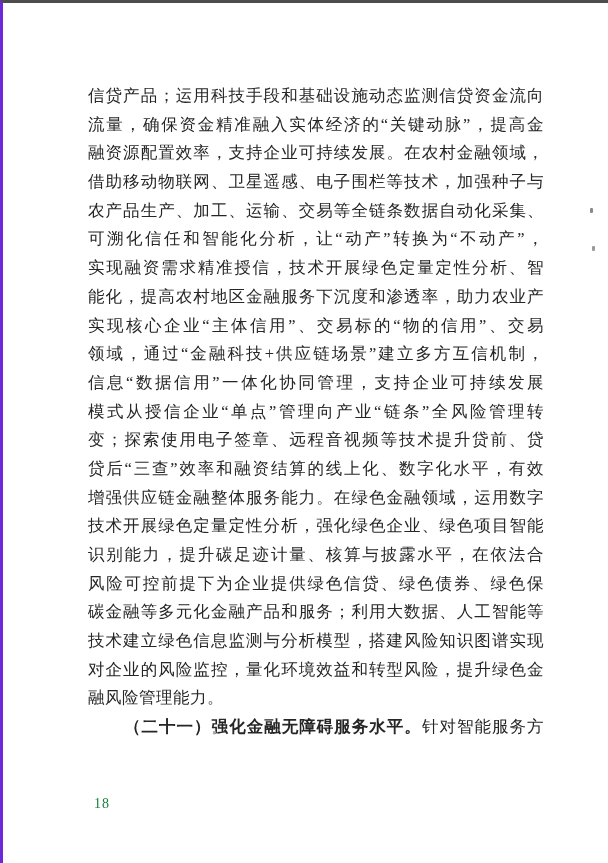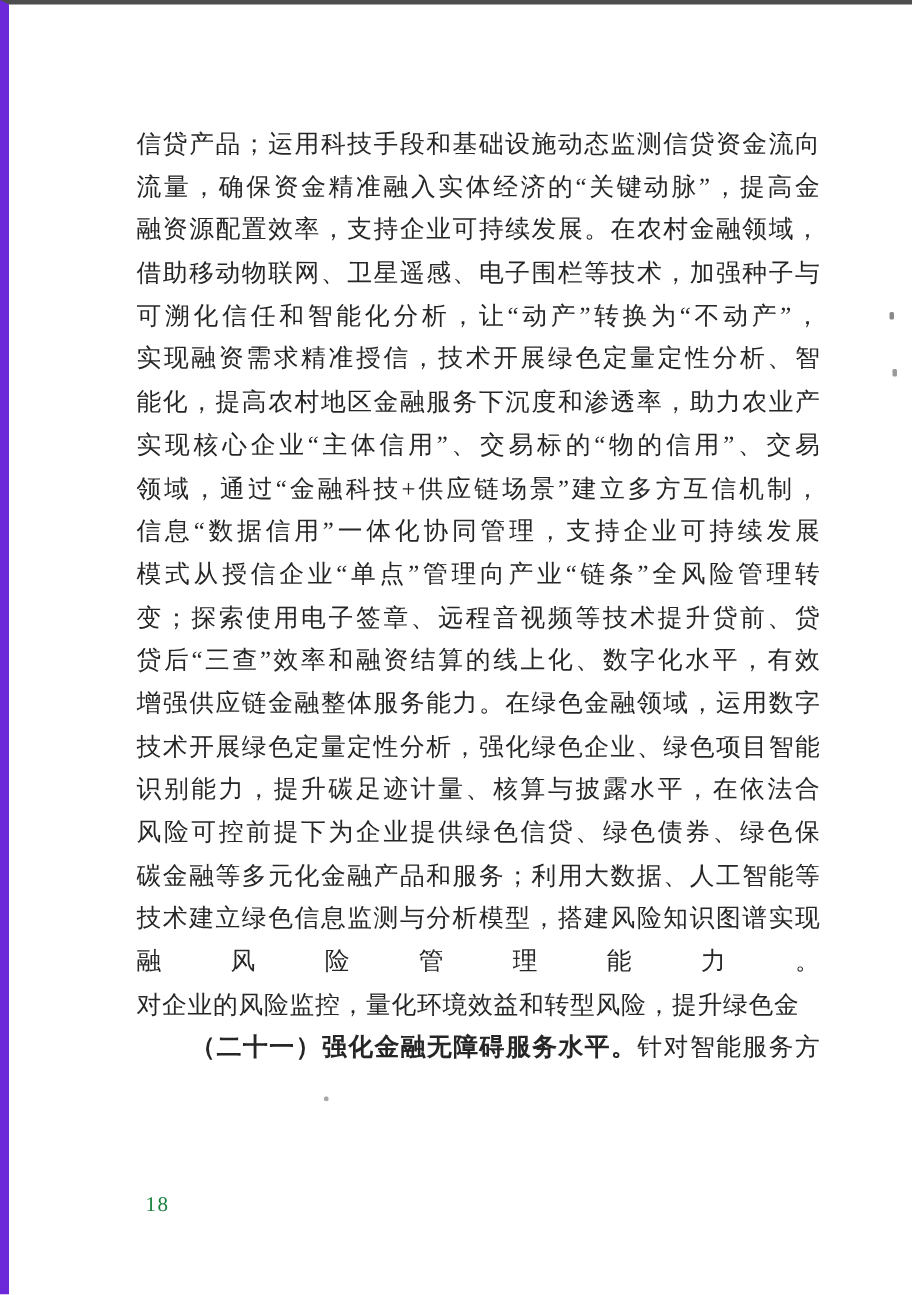--- a/index.html
+++ b/index.html
@@ -10,21 +10,21 @@
     background: #ffffff;
     font-family: "Liberation Serif", "DejaVu Serif", serif;
   }
   .page {
     position: relative;
     width: 608px;
     height: 863px;
     box-sizing: border-box;
     background: #ffffff;
     border-top: 3px solid #4d4d4d;
-    border-left: 6px solid #6d28d9;
+    border-left: 3px solid #6d28d9;
     overflow: hidden;
   }
   .text-block {
     position: absolute;
     left: 85px;
     top: 79px;
     width: 456px;
     color: #262626;
   }
   .line {
@@ -67,37 +67,38 @@
 
 <div class="page">
 
   <div class="text-block">
 
     <div class="para">
         <div class="line">信贷产品；运用科技手段和基础设施动态监测信贷资金流向</div>
         <div class="line">流量，确保资金精准融入实体经济的“关键动脉”，提高金</div>
         <div class="line">融资源配置效率，支持企业可持续发展。在农村金融领域，</div>
         <div class="line">借助移动物联网、卫星遥感、电子围栏等技术，加强种子与</div>
+        <div class="line">农产品生产、加工、运输、交易等全链条数据自动化采集、</div>
         <div class="line">可溯化信任和智能化分析，让“动产”转换为“不动产”，</div>
         <div class="line">实现融资需求精准授信，技术开展绿色定量定性分析、智</div>
         <div class="line">能化，提高农村地区金融服务下沉度和渗透率，助力农业产</div>
         <div class="line">实现核心企业“主体信用”、交易标的“物的信用”、交易</div>
         <div class="line">领域，通过“金融科技+供应链场景”建立多方互信机制，</div>
         <div class="line">信息“数据信用”一体化协同管理，支持企业可持续发展</div>
         <div class="line">模式从授信企业“单点”管理向产业“链条”全风险管理转</div>
         <div class="line">变；探索使用电子签章、远程音视频等技术提升贷前、贷中、</div>
         <div class="line">贷后“三查”效率和融资结算的线上化、数字化水平，有效</div>
         <div class="line">增强供应链金融整体服务能力。在绿色金融领域，运用数字</div>
         <div class="line">技术开展绿色定量定性分析，强化绿色企业、绿色项目智能</div>
         <div class="line">识别能力，提升碳足迹计量、核算与披露水平，在依法合规、</div>
         <div class="line">风险可控前提下为企业提供绿色信贷、绿色债券、绿色保险、</div>
         <div class="line">碳金融等多元化金融产品和服务；利用大数据、人工智能等</div>
         <div class="line">技术建立绿色信息监测与分析模型，搭建风险知识图谱实现</div>
+        <div class="line">对企业的风险监控，量化环境效益和转型风险，提升绿色金</div>
         <div class="line">融风险管理能力。</div>
-        <div class="line">对企业的风险监控，量化环境效益和转型风险，提升绿色金</div>
       </div>
 
     <div class="line new-para-line">
       <span class="section-heading">（二十一）强化金融无障碍服务水平。</span><span>针对智能服务方</span>
     </div>
 
   </div>
 
   <div class="page-number">18</div>
 

